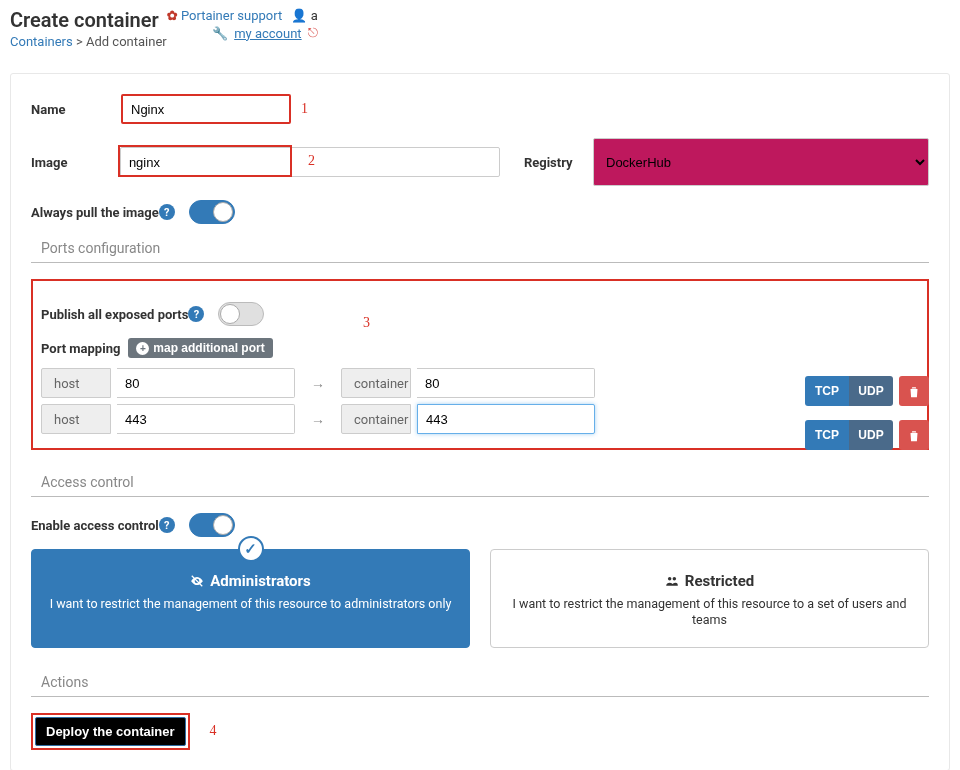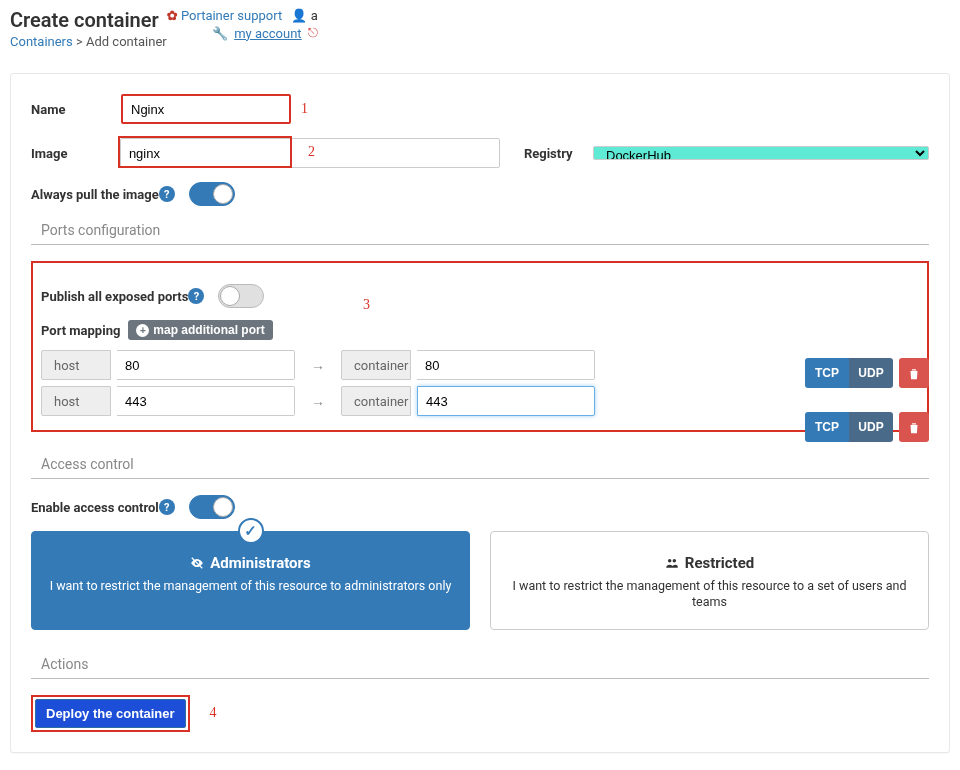--- a/index.html
+++ b/index.html
@@ -24,21 +24,21 @@
   .input { height: 30px; border: 1px solid #ccc; border-radius: 2px; padding: 0 8px; font-size: 13px; }
   
   .section-hdr { color: #888; font-size: 14px; border-bottom: 1px solid #bbb; padding: 4px 2px 6px 10px; margin: 12px 0 16px 0; }
   
   .name-input { width: 170px; }
   .redbox { border: 2px solid #d93025 !important; }
   .annot-num { color: #d93025; margin-left: 10px; font-family: Georgia, serif; font-size: 14px; }
   
   .img-row .image-input { width: 380px; }
   .img-row .reg-lbl { width: 70px; font-weight: 700; margin-left: 24px; }
-  .img-row .reg-select { width: 340px; height: 14px; border: 1px solid #ccc; border-radius: 2px; padding: 0 8px; background: #5eead4; font-size: 13px; }
+  .img-row .reg-select { width: 340px; height: 48px; border: 1px solid #ccc; border-radius: 2px; padding: 0 8px; background: #be185d; font-size: 13px; }
   
   .tog-row { display:flex; align-items:center; gap:0; margin-bottom: 12px; }
   .tog-row .tlabel { font-weight:700; font-size:13px; }
   .help { display:inline-flex; width:16px; height:16px; border-radius:50%; background:#337ab7; color:#fff; align-items:center; justify-content:center; font-size:11px; font-weight:bold; }
   .toggle { position:relative; width:46px; height:24px; border-radius:12px; display:inline-block; border:1px solid #bbb; }
   .toggle .knob { position:absolute; width:20px; height:20px; border-radius:50%; background:#fff; border:1px solid #aaa; top:1px; }
   .toggle.on { background:#337ab7; border-color:#337ab7; }
   .toggle.on .knob { right:1px; }
   .toggle.off { background:#e0e0e0; }
   .toggle.off .knob { left:1px; }
@@ -64,21 +64,21 @@
   
   .ac-cards { display:flex; gap:20px; margin-top:8px; }
   .ac-card { flex:1; border:1px solid #ccc; border-radius:4px; padding:14px 12px 18px; text-align:center; position:relative; }
   .ac-card.sel { background:#337ab7; color:#fff; border-color:#337ab7; }
   .ac-card .check { position:absolute; top:-14px; left:50%; transform:translateX(-50%); width:26px; height:26px; border-radius:50%; border:2px solid #337ab7; background:#fff; color:#337ab7; display:flex; align-items:center; justify-content:center; font-size:15px; font-weight:bold; }
   .ac-card h4 { font-size:15px; font-weight:700; margin: 8px 0 6px; display:flex; gap:6px; align-items:center; justify-content:center; }
   .ac-card p { font-size:12.5px; line-height:1.3; }
   .ac-card.unsel { color:#333; }
   
   .deploy-wrap { border:2px solid #d93025; display:inline-block; padding:2px; }
-  .deploy-btn { background:#1d4ed8; color:#fff; border:1px solid #2e6da4; border-radius:2px; padding:6px 10px; font-size:13px; font-weight:600; cursor:pointer; }
+  .deploy-btn { background:#000000; color:#fff; border:1px solid #2e6da4; border-radius:2px; padding:6px 10px; font-size:13px; font-weight:600; cursor:pointer; }
   
   svg.icon { width:14px; height:14px; vertical-align:middle; }
 </style>
 </head>
 <body>
 
 <div class="header">
   <div class="header-left">
     <h2>Create container</h2>
     <div class="breadcrumb">
@@ -164,21 +164,21 @@
     <div class="map-row">
       <span class="addon">host</span>
       <input class="map-input" value="443" style="">
       <span class="arrow">→</span>
       <span class="addon">container</span>
       <input class="map-input focused" value="443" style="">
     </div>
   </div>
 
   <div style="position:relative; height:0;">
-    <div style="position:absolute; right:0; top:-74px; display:flex; flex-direction:column; gap:24px;">
+    <div style="position:absolute; right:0; top:-74px; display:flex; flex-direction:column; gap:14px;">
       <div style="display:flex; align-items:center;">
         <div class="proto-group">
           <button class="proto tcp">TCP</button>
           <button class="proto udp">UDP</button>
         </div>
         <button class="del">
           <svg class="icon" viewBox="0 0 24 24" fill="#fff">
               <path d="M6 7h12l-1 14H7L6 7zm3-3h6l1 2H8l1-2z"></path>
             </svg>
         </button>

